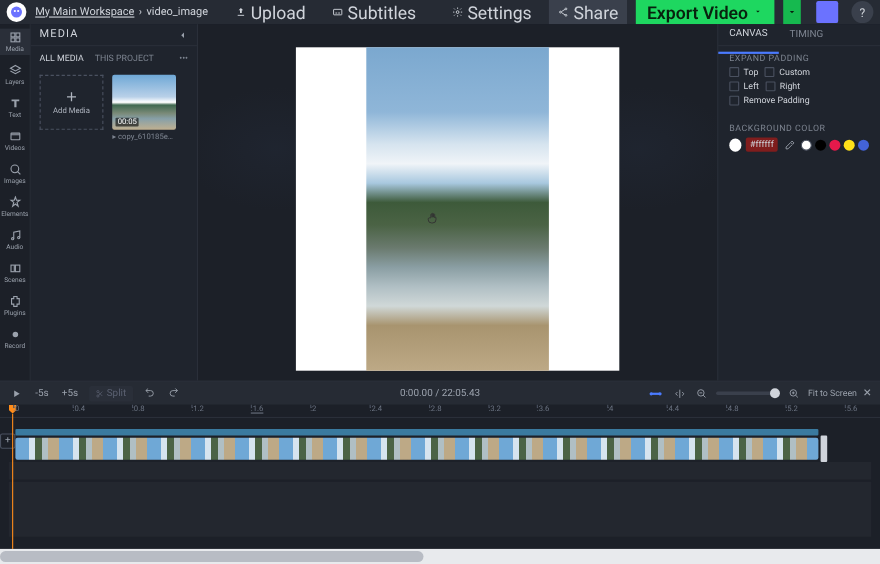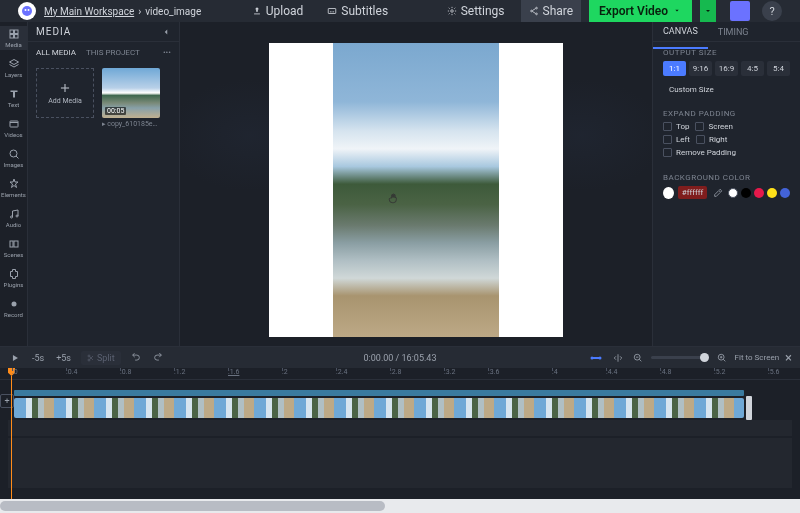--- a/index.html
+++ b/index.html
@@ -1,25 +1,25 @@
 <!DOCTYPE html>
 <html><head>
 <meta charset="utf-8">
 <style>
 * { box-sizing: border-box; margin: 0; padding: 0; font-family: -apple-system, BlinkMacSystemFont, "Segoe UI", Roboto, Arial, sans-serif; }
 body { background:#1c2028; color:#d0d4db; font-size:11px; overflow:hidden; width:800px; height:513px; position:relative; }
 svg { display:block; }
 
 
-.topbar { height:22px; background:#262b34; display:flex; align-items:center; padding:0 18px; gap:8px; }
+.topbar { height:22px; background:#262b34; display:flex; align-items:center; padding:0 6px; gap:8px; }
 .logo { width:18px; height:18px; border-radius:50%; background:#fff; display:flex; align-items:center; justify-content:center; }
 .breadcrumb { display:flex; align-items:center; gap:4px; font-size:10px; }
 .breadcrumb-wk { text-decoration:underline; color:#d0d4db; cursor:pointer; }
 .topbar .spacer { flex:1; }
-.tb-btn { display:flex; align-items:center; gap:4px; padding:0 8px; height:22px; font-size:12px; color:#d0d4db; background:transparent; border:none; cursor:pointer; }
+.tb-btn { display:flex; align-items:center; gap:4px; padding:0 8px; height:22px; font-size:16px; color:#d0d4db; background:transparent; border:none; cursor:pointer; }
 .share-btn { background:#3a404c; }
 .export-btn { background:#1ed760; color:#08210e; font-weight:600; padding:0 10px; }
 .export-menu { width:16px; background:#16b94f; height:22px; display:flex; align-items:center; justify-content:center; }
 .avatar { width:20px; height:20px; background:#6b72ff; border-radius:2px; margin-left:6px; }
 .help { width:20px; height:20px; border-radius:50%; background:#3a404c; margin-left:4px; display:flex; align-items:center; justify-content:center; font-size:11px; cursor:pointer; }
 
 
 .rail { position:absolute; left:0; top:22px; bottom:0; width:28px; background:#1c2028; border-right:1px solid #2a2f39; display:flex; flex-direction:column; align-items:center; padding-top:4px; gap:6px; }
 .rail-item { width:28px; display:flex; flex-direction:column; align-items:center; gap:1px; cursor:pointer; padding:2px 0; }
 .rail-item.active { background:#2a2f39; }
@@ -286,40 +286,29 @@
       </svg>
   </div>
 </div>
 
 <div class="right-panel">
   <div class="rp-tabs">
     <div class="rp-tab active">CANVAS</div>
     <div class="rp-tab">TIMING</div>
   </div>
   <div class="rp-sec">
-    <div class="rp-label">OUTPUT SIZE</div>
-    <div class="ratios">
-      <div class="ratio active">1:1</div>
-      <div class="ratio">9:16</div>
-      <div class="ratio">16:9</div>
-      <div class="ratio">4:5</div>
-      <div class="ratio">5:4</div>
-    </div>
-    <div class="custom-size">Custom Size</div>
-  </div>
-  <div class="rp-sec">
     <div class="rp-label">EXPAND PADDING</div>
     <div class="pad-row">
       <div class="chk">
           <div class="chk-box"></div>
           <span>Top</span>
         </div>
       <div class="chk">
           <div class="chk-box"></div>
-          <span>Screen</span>
+          <span>Custom</span>
         </div>
     </div>
     <div class="pad-row">
       <div class="chk">
           <div class="chk-box"></div>
           <span>Left</span>
         </div>
       <div class="chk">
           <div class="chk-box"></div>
           <span>Right</span>
@@ -374,21 +363,21 @@
       <svg width="10" height="10" viewBox="0 0 24 24" fill="none" stroke="currentColor" stroke-width="2">
         <path d="M9 10L4 5l5-5M4 5h10a6 6 0 016 6v0a6 6 0 01-6 6h-4"></path>
       </svg>
     </button>
   <button class="tl-btn">
       <svg width="10" height="10" viewBox="0 0 24 24" fill="none" stroke="currentColor" stroke-width="2">
         <path d="M15 10l5-5-5-5M20 5H10a6 6 0 00-6 6v0a6 6 0 006 6h4"></path>
       </svg>
     </button>
   <div class="tl-center">
-    <span>0:00.00</span> / <span>16:05.43</span>
+    <span>0:00.00</span> / <span>22:05.43</span>
   </div>
   <div class="tl-right">
     <button class="tl-btn">
         <svg width="14" height="10" viewBox="0 0 28 16" fill="#4b7bff">
           <circle cx="6" cy="8" r="3"></circle>
           <circle cx="22" cy="8" r="3"></circle>
           <rect x="6" y="6" width="16" height="4"></rect>
         </svg>
       </button>
     <button class="tl-btn">

